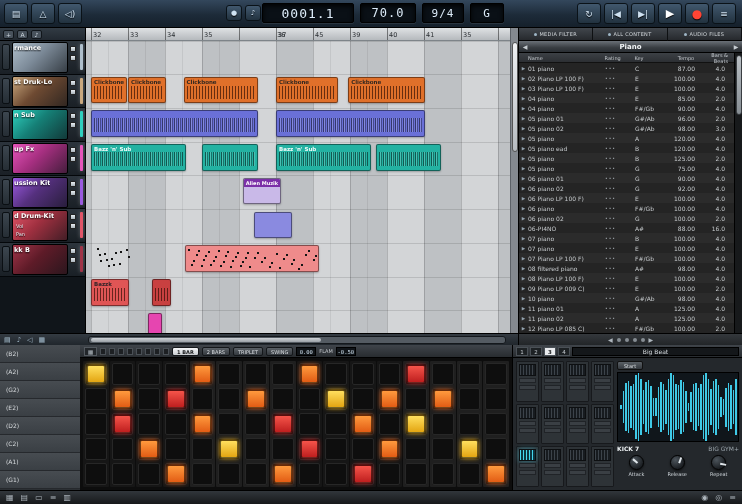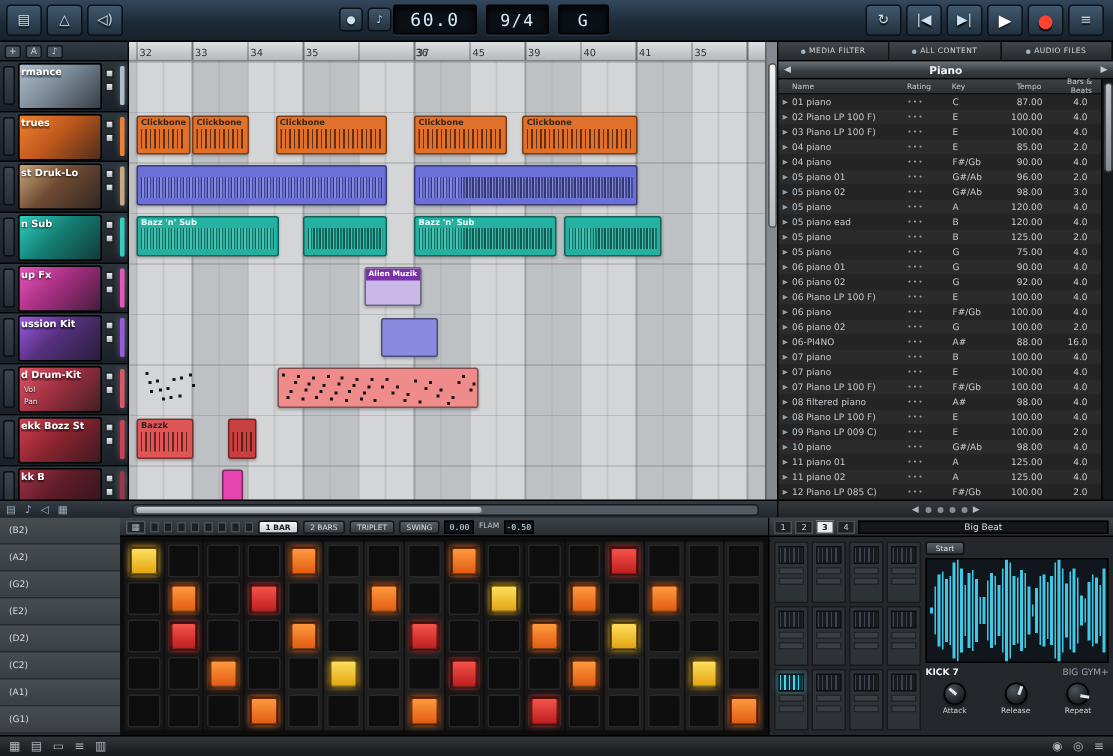--- a/index.html
+++ b/index.html
@@ -124,21 +124,22 @@
     <div class="tb-group" style="left:4px">
         <div class="tb-icon">▤</div>
         <div class="tb-icon">△</div>
         <div class="tb-icon">◁)</div>
       </div>
     <div class="tb-group" style="left:226px">
         <div class="tb-icon small" style="margin-top: 2px;">●</div>
         <div class="tb-icon small" style="margin-top: 2px;">♪</div>
       </div>
     <div class="tb-group" style="left:262px;gap:6px">
-      <div class="display" id="disp-tempo">60.0</div>
+      <div class="display" id="disp-pos">0001.1</div>
+      <div class="display" id="disp-tempo">70.0</div>
       <div class="display" id="disp-sig">9/4</div>
       <div class="display" id="disp-key">G</div>
     </div>
     <div class="tb-group" style="right:6px">
         <div class="tb-icon ">↻</div>
         <div class="tb-icon ">|◀</div>
         <div class="tb-icon ">▶|</div>
         <div class="tb-icon play">▶</div>
         <div class="tb-icon record">●</div>
         <div class="tb-icon ">≡</div>
@@ -155,28 +156,20 @@
         <div class="track-row">
           <div class="track-tab"></div>
           <div class="track-thumb" style="background: linear-gradient(135deg, rgb(174, 190, 203) 0%, rgb(125, 139, 153) 45%, rgb(16, 20, 24) 130%);"></div>
           <span class="track-name">rmance</span>
           <div class="track-btn" style="top: 5px;"></div>
           <div class="track-btn" style="top: 14px;"></div>
           <div class="track-meter" style="background: rgb(174, 190, 203);"></div>
         </div>
         <div class="track-row">
           <div class="track-tab"></div>
-          <div class="track-thumb" style="background: linear-gradient(135deg, rgb(240, 128, 48) 0%, rgb(194, 90, 30) 45%, rgb(16, 20, 24) 130%);"></div>
-          <span class="track-name">trues</span>
-          <div class="track-btn" style="top: 5px;"></div>
-          <div class="track-btn" style="top: 14px;"></div>
-          <div class="track-meter" style="background: rgb(240, 128, 48);"></div>
-        </div>
-        <div class="track-row">
-          <div class="track-tab"></div>
           <div class="track-thumb" style="background: linear-gradient(135deg, rgb(202, 168, 126) 0%, rgb(110, 74, 50) 45%, rgb(16, 20, 24) 130%);"></div>
           <span class="track-name">st Druk-Lo</span>
           <div class="track-btn" style="top: 5px;"></div>
           <div class="track-btn" style="top: 14px;"></div>
           <div class="track-meter" style="background: rgb(202, 168, 126);"></div>
         </div>
         <div class="track-row">
           <div class="track-tab"></div>
           <div class="track-thumb" style="background: linear-gradient(135deg, rgb(47, 208, 191) 0%, rgb(21, 127, 118) 45%, rgb(16, 20, 24) 130%);"></div>
           <span class="track-name">n Sub</span>
@@ -202,28 +195,20 @@
         </div>
         <div class="track-row">
           <div class="track-tab"></div>
           <div class="track-thumb" style="background: linear-gradient(135deg, rgb(224, 85, 104) 0%, rgb(160, 48, 64) 45%, rgb(16, 20, 24) 130%);"></div>
           <span class="track-name">d Drum-Kit</span>
           <span class="track-extra" style="top: 14px;">Vol</span>
           <span class="track-extra" style="top: 22px;">Pan</span>
           <div class="track-btn" style="top: 5px;"></div>
           <div class="track-btn" style="top: 14px;"></div>
           <div class="track-meter" style="background: rgb(224, 85, 104);"></div>
-        </div>
-        <div class="track-row">
-          <div class="track-tab"></div>
-          <div class="track-thumb" style="background: linear-gradient(135deg, rgb(210, 64, 80) 0%, rgb(142, 36, 48) 45%, rgb(16, 20, 24) 130%);"></div>
-          <span class="track-name">ekk Bozz St</span>
-          <div class="track-btn" style="top: 5px;"></div>
-          <div class="track-btn" style="top: 14px;"></div>
-          <div class="track-meter" style="background: rgb(210, 64, 80);"></div>
         </div>
         <div class="track-row">
           <div class="track-tab"></div>
           <div class="track-thumb" style="background: linear-gradient(135deg, rgb(160, 52, 72) 0%, rgb(94, 27, 40) 45%, rgb(16, 20, 24) 130%);"></div>
           <span class="track-name">kk B</span>
           <div class="track-btn" style="top: 5px;"></div>
           <div class="track-btn" style="top: 14px;"></div>
           <div class="track-meter" style="background: rgb(160, 52, 72);"></div>
         </div>
       </div>

